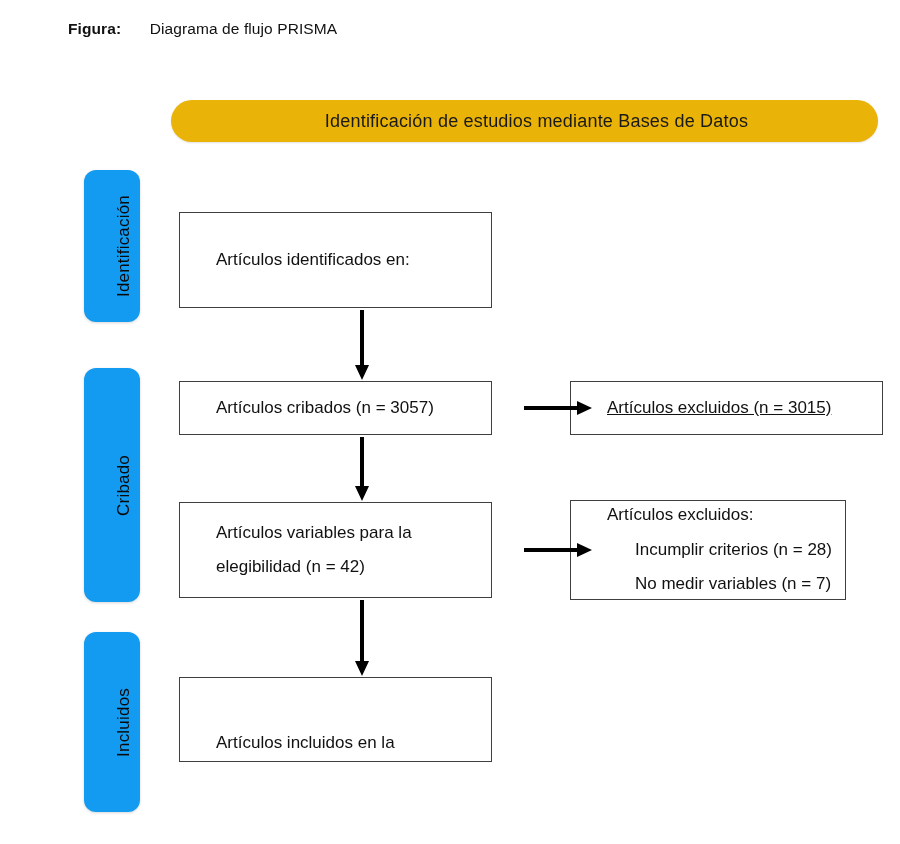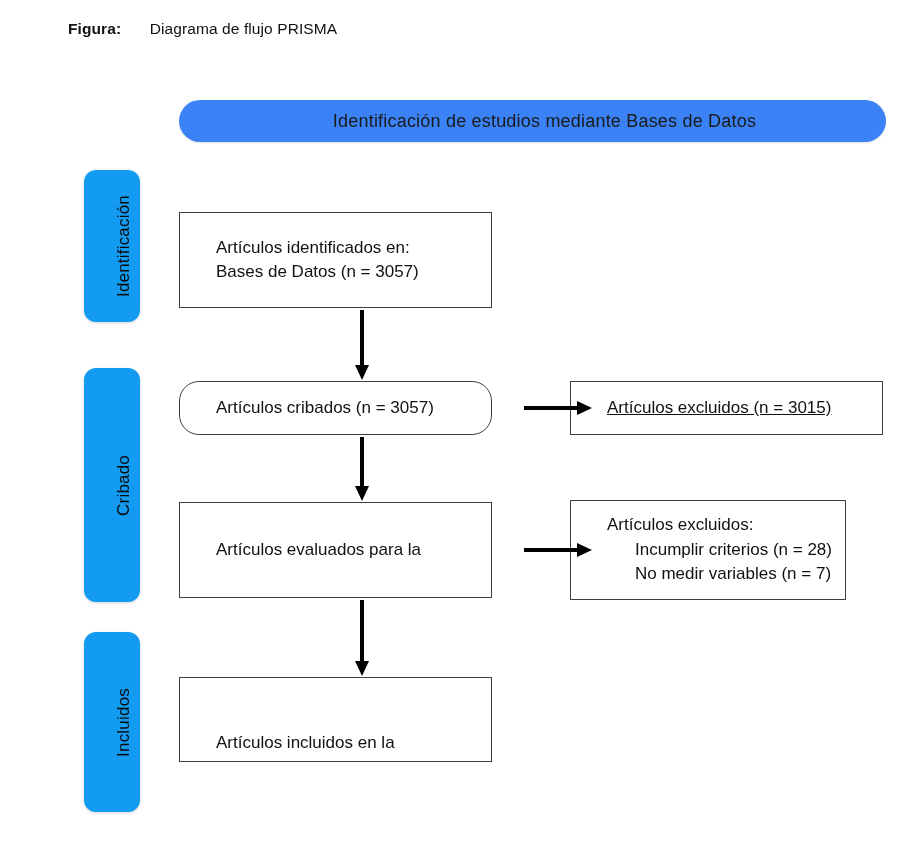--- a/index.html
+++ b/index.html
@@ -25,25 +25,25 @@
     font-size: 15.5px;
     letter-spacing: 0.1px;
     white-space: nowrap;
   }
   .caption .cap-label { font-weight: bold; }
   .caption .cap-text  { font-weight: normal; }
 
   
   .banner {
     position: absolute;
-    left: 155px;
+    left: 147px;
     top: 100px;
     width: 707px;
     height: 42px;
-    background: #3b82f6;
+    background: #eab308;
     border-radius: 21px;
     display: flex;
     align-items: center;
     justify-content: center;
     box-shadow: 0 1px 2px rgba(0,0,0,0.12);
   }
   .banner-text {
     font-size: 18px;
     color: #1a1a1a;
     letter-spacing: 0.2px;
@@ -76,31 +76,32 @@
 
   
   .box {
     position: absolute;
     border: 1.6px solid #3f3f3f;
     background: #ffffff;
     display: flex;
     flex-direction: column;
     justify-content: center;
     padding: 6px 12px;
+    gap: 10px;
   }
   .box-line {
     font-size: 17px;
     line-height: 1.44;
     color: #111111;
     white-space: pre;
   }
   .box-line.indent { padding-left: 28px; }
 
   #box-identified { left: 155px; top: 212px; width: 313px; height: 96px; }
-  #box-screened   { left: 155px; top: 381px; width: 313px; height: 54px; border-radius: 20px; }
+  #box-screened   { left: 155px; top: 381px; width: 313px; height: 54px; }
   #box-excluded-1 { left: 546px; top: 381px; width: 313px; height: 54px; text-decoration: underline; }
   #box-eligibility { left: 155px; top: 502px; width: 313px; height: 96px; }
   #box-excluded-2 { left: 546px; top: 500px; width: 276px; height: 100px; }
   #box-included   { left: 155px; top: 677px; width: 313px; height: 85px; justify-content: flex-end; }
 
   
   .arrow-v {
     position: absolute;
     left: 307px;
     width: 14px;
@@ -174,33 +175,33 @@
 </div>
 <div class="stage" id="stage-cribado">
   <span class="stage-text">Cribado</span>
 </div>
 <div class="stage" id="stage-incluidos">
   <span class="stage-text">Incluidos</span>
 </div>
 
 <div class="box" id="box-identified">
   <span class="box-line">Artículos identificados en:</span>
-  <span class="box-line">Bases de Datos (n = 3057)</span>
 </div>
 
 <div class="box" id="box-screened">
   <span class="box-line">Artículos cribados (n = 3057)</span>
 </div>
 
 <div class="box" id="box-excluded-1">
   <span class="box-line">Artículos excluidos (n = 3015)</span>
 </div>
 
 <div class="box" id="box-eligibility">
-  <span class="box-line">Artículos evaluados para la</span>
+  <span class="box-line">Artículos variables para la</span>
+  <span class="box-line">elegibilidad (n = 42)</span>
 </div>
 
 <div class="box" id="box-excluded-2">
   <span class="box-line">Artículos excluidos:</span>
   <span class="box-line indent">Incumplir criterios (n = 28)</span>
   <span class="box-line indent">No medir variables (n = 7)</span>
 </div>
 
 <div class="box" id="box-included">
   <span class="box-line">Artículos incluidos en la</span>

